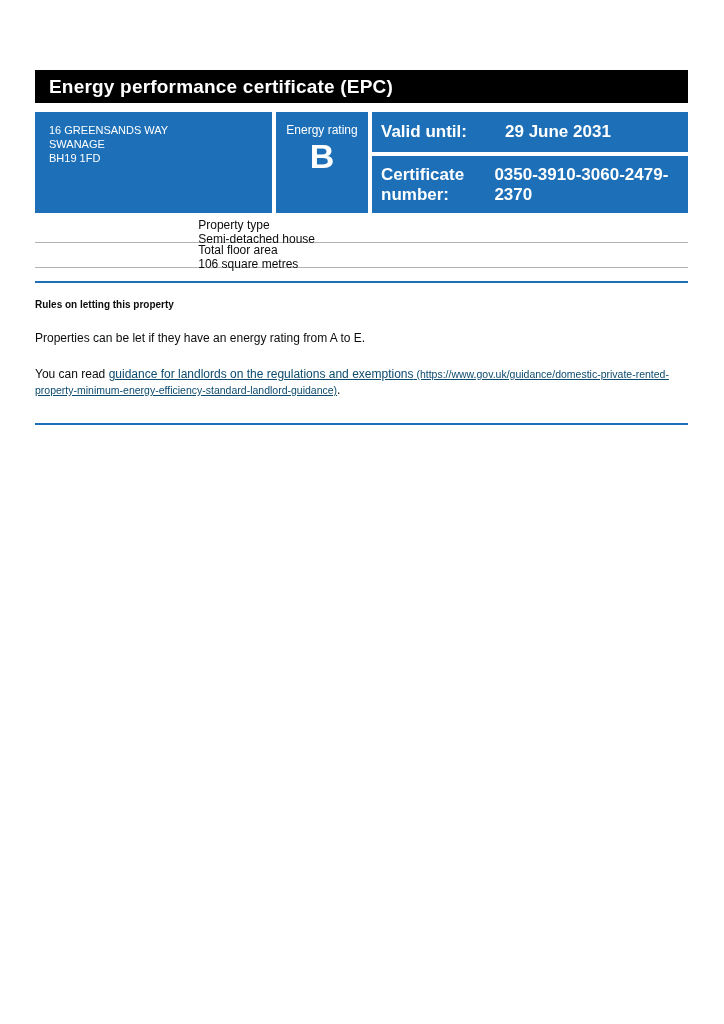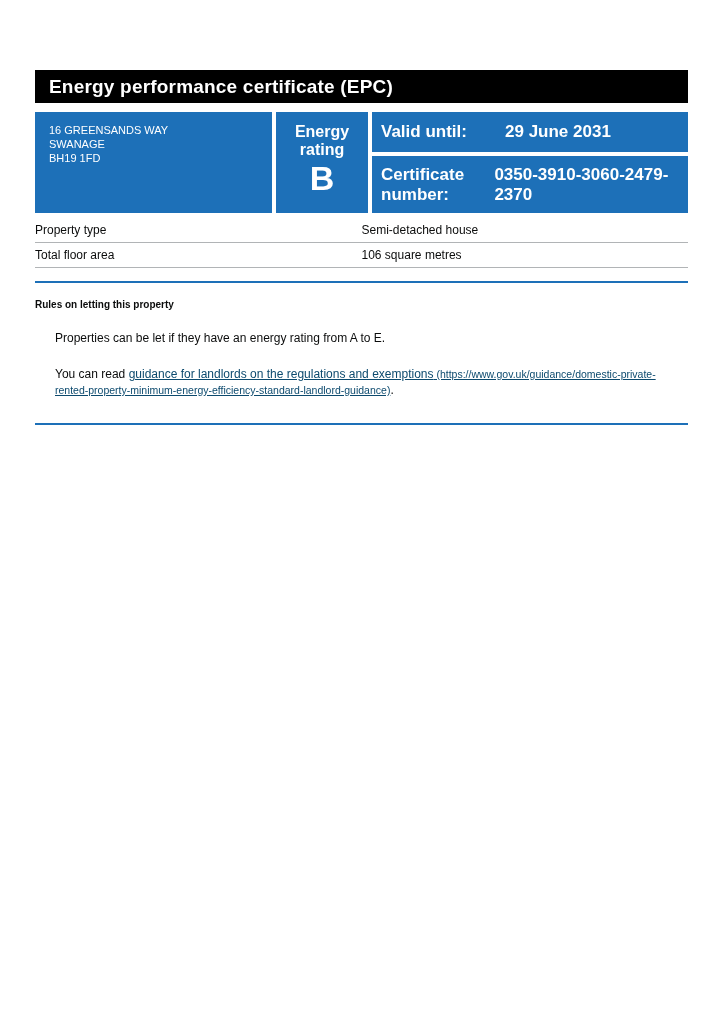--- a/index.html
+++ b/index.html
@@ -19,40 +19,40 @@
     background: #000000; color: #ffffff;
     height: 33px; display: flex; align-items: center;
     padding-left: 14px;
     font-size: 19px; font-weight: bold; letter-spacing: 0.2px;
   }
   
   .blue-row { margin-top: 9px; display: flex; gap: 4px; height: 101px; }
   .blue-box { background: #1d70b8; color: #ffffff; }
   .address-box { width: 237px; padding: 11px 14px; font-size: 11px; line-height: 14px; }
   .rating-box { width: 92px; text-align: center; padding-top: 11px; }
-  .rating-label { font-size: 16px; font-weight: bold; }
+  .rating-label { font-size: 12px; font-weight: normal; }
   .rating-letter { font-size: 34px; font-weight: bold; line-height: 36px; margin-top: 1px; }
   .validity-col { flex: 1; display: flex; flex-direction: column; gap: 4px; }
   .validity-row { display: flex; align-items: center; padding-left: 9px; font-size: 17px; font-weight: bold; }
   .validity-row.top { height: 40px; }
   .validity-row.bottom { flex: 1; }
   .validity-label { width: 124px; }
   
   .facts-table { margin-top: 5px; }
   .facts-row {
     display: flex; align-items: center; height: 25px;
-    border-bottom: 1px solid #b1b4b6; font-size: 12px;
+    border-bottom: 1px solid #b1b4b6; font-size: 12px; flex-direction: column;
   }
   .facts-label { width: 50%; }
   .facts-value { width: 50%; }
   .blue-rule { border: none; border-top: 2px solid #1d70b8; margin-top: 13px; }
   .blue-rule.bottom { margin-top: 25px; }
   
   .section-heading { margin-top: 16px; font-size: 10px; font-weight: bold; }
-  .body-text { margin-top: 20px; font-size: 12px; line-height: 16px; margin-left: 20px; }
+  .body-text { margin-top: 20px; font-size: 12px; line-height: 16px; }
   a.guidance-link { color: #0c4a6e; }
   .link-url { font-size: 10.5px; }
   .link-suffix { color: #0b0c0c; }
 </style>
 </head>
 <body>
 
 <div class="page">
 
   <div class="banner">

